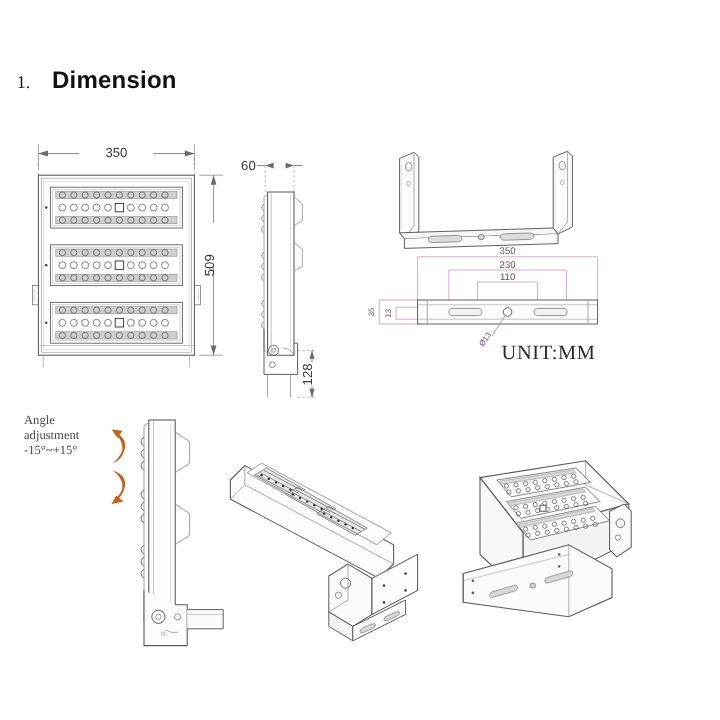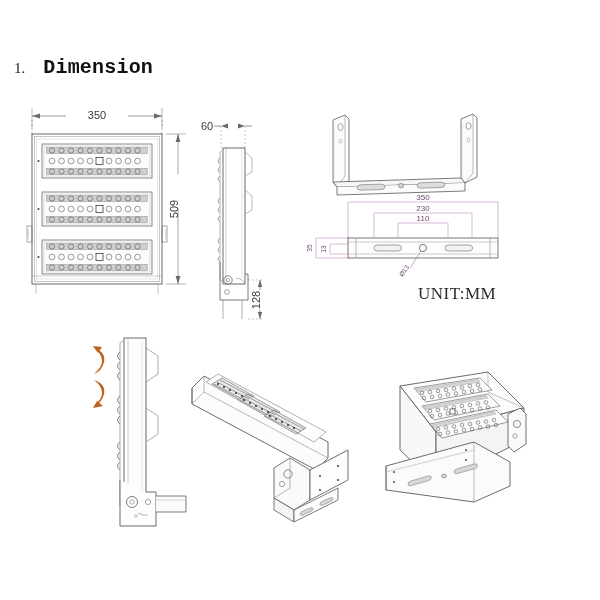--- a/index.html
+++ b/index.html
@@ -23,24 +23,24 @@
   .title-num {
     font-size: 15px;
     color: #1a1a1a;
     font-family: "Liberation Serif", serif;
   }
   .title-text {
     font-size: 20px;
     font-weight: bold;
     color: #111111;
     letter-spacing: 0.2px;
-    font-family: Liberation Mono, monospace;
+    font-family: Liberation Sans, sans-serif;
     text-align: center;
   }
-  .view { position: absolute; }
+  .view { position: absolute; margin-top: 12px; }
   svg { display: block; overflow: visible; }
   .dim-label {
     font-family: "Liberation Sans", sans-serif;
     font-size: 11px;
     fill: #3a3a3a;
   }
   .dim-label-sm {
     font-family: "Liberation Sans", sans-serif;
     font-size: 8px;
     fill: #6d4a6d;
@@ -367,20 +367,25 @@
       <text class="dim-label-sm" x="121" y="19" text-anchor="middle">230</text>
       <text class="dim-label-sm" x="121" y="29" text-anchor="middle">110</text>
       <text class="dim-label-xs" x="10" y="56" text-anchor="middle" transform="rotate(-90 10 56)">35</text>
       <text class="dim-label-xs" x="24" y="57" text-anchor="middle" transform="rotate(-90 24 57)">13</text>
       <text class="dim-label-xs" x="104" y="80" text-anchor="middle" transform="rotate(-55 104 80)">Ø13</text>
     </svg>
   </div>
 
   <div class="unit-text" style="left:418px; top:284px;">UNIT:MM</div>
 
+  <div class="angle-note">
+    <div>Angle</div>
+    <div>adjustment</div>
+    <div>-15°~+15°</div>
+  </div>
 
   <div class="view" style="left:80px; top:330px;">
     <svg width="110" height="215" viewBox="0 0 110 215">
 
       <g fill="#c2601c" stroke="none">
         <path d="M14 18 q12 4 10 14 q-2 9 -10 12 q9 -8 8 -14 q-1 -7 -8 -12 Z"></path>
         <path d="M13 16 l9 1 l-4 6 Z"></path>
         <path d="M14 50 q12 4 10 14 q-2 9 -10 12 q9 -8 8 -14 q-1 -7 -8 -12 Z"></path>
         <path d="M13 78 l10 -2 l-6 -5 Z"></path>
       </g>

